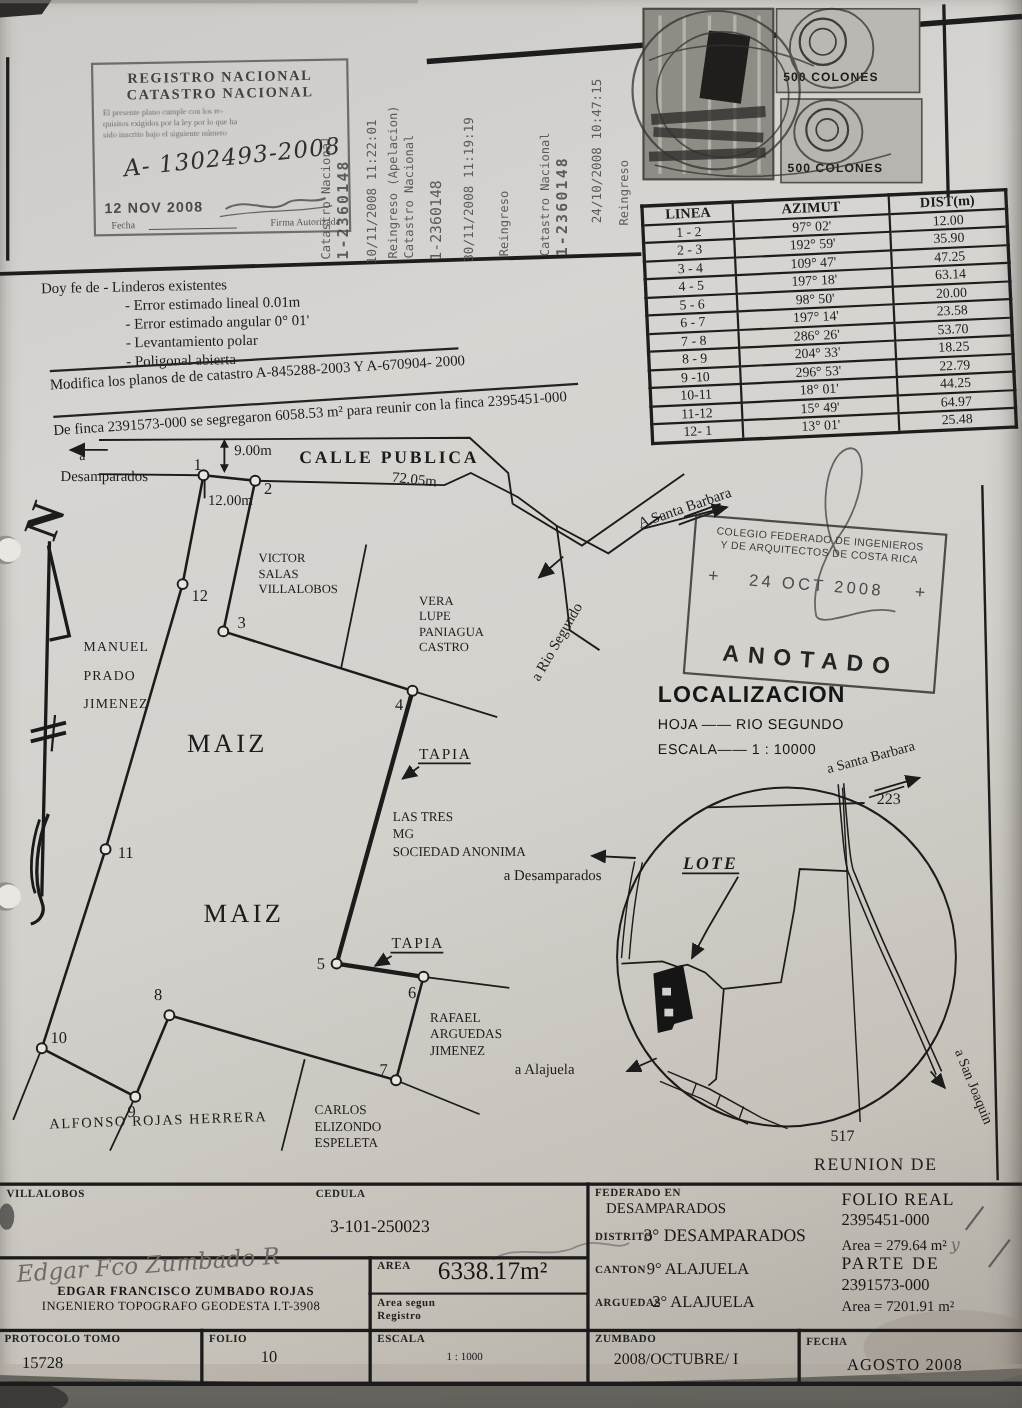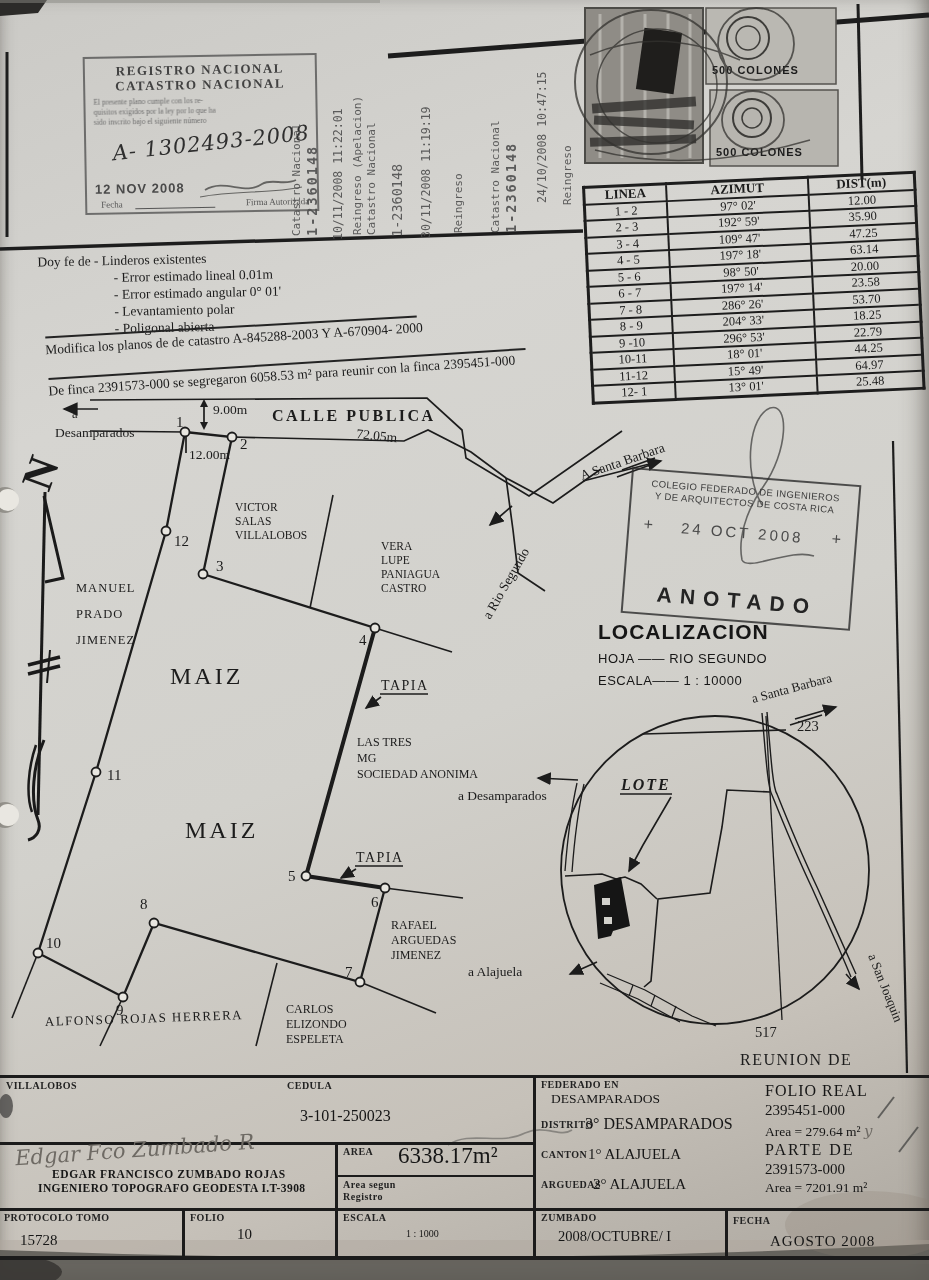--- a/index.html
+++ b/index.html
@@ -444,34 +444,34 @@
 
     <div class="lbl" style="left:6px;top:5px">VILLALOBOS</div>
     <div class="lbl" style="left:287px;top:5px">CEDULA</div>
     <div class="val" style="left:300px;top:32px;font-size:16px">3-101-250023</div>
 
     <div class="lbl" style="left:541px;top:4px">FEDERADO EN</div>
     <div class="val" style="left:551px;top:16px;font-size:13.5px">DESAMPARADOS</div>
     <div class="lbl" style="left:541px;top:44px">DISTRITO</div>
     <div class="val" style="left:585px;top:40px;font-size:16px">3° DESAMPARADOS</div>
     <div class="lbl" style="left:541px;top:74px">CANTON</div>
-    <div class="val" style="left:588px;top:71px;font-size:15px">1° ALAJUELA</div>
+    <div class="val" style="left:588px;top:71px;font-size:15px">9° ALAJUELA</div>
     <div class="lbl" style="left:541px;top:104px">ARGUEDAS</div>
     <div class="val" style="left:593px;top:101px;font-size:15px">2° ALAJUELA</div>
 
     <div class="val" style="left:765px;top:7px;font-size:16px;letter-spacing:1px">FOLIO REAL</div>
     <div class="val" style="left:765px;top:27px;font-size:15px">2395451-000</div>
     <div class="val" style="left:765px;top:47px;font-size:13.5px"><span>Area = 279.64 m²</span> <span class="scrpt" style="position:static;font-size:15px">y</span></div>
     <div class="val" style="left:765px;top:66px;font-size:16px;letter-spacing:2px">PARTE DE</div>
     <div class="val" style="left:765px;top:86px;font-size:15px">2391573-000</div>
     <div class="val" style="left:765px;top:105px;font-size:13.5px">Area = 7201.91 m²</div>
 
     <div class="scrpt" style="left:15px;top:63px;font-size:21px;transform:rotate(-4deg)">Edgar Fco Zumbado R</div>
     <div class="val" style="left:52px;top:93px;font-size:11.5px;font-weight:bold;letter-spacing:.6px">EDGAR FRANCISCO ZUMBADO ROJAS</div>
-    <div class="val" style="left:38px;top:107px;font-size:11.5px;font-weight:bold;letter-spacing:.4px">INGENIERO TOPOGRAFO GEODESTA I.T-3908</div>
+    <div class="val" style="left:38px;top:107px;font-size:11.5px;font-weight:normal;letter-spacing:.4px">INGENIERO TOPOGRAFO GEODESTA I.T-3908</div>
     <div class="lbl" style="left:343px;top:71px">AREA</div>
     <div class="val" style="left:398px;top:68px;font-size:23px">6338.17m²</div>
     <div class="lbl" style="left:343px;top:104px">Area segun</div>
     <div class="lbl" style="left:343px;top:116px">Registro</div>
 
     <div class="lbl" style="left:4px;top:137px">PROTOCOLO TOMO</div>
     <div class="val" style="left:20px;top:157px;font-size:15px">15728</div>
     <div class="lbl" style="left:190px;top:137px">FOLIO</div>
     <div class="val" style="left:237px;top:151px;font-size:15px">10</div>
     <div class="lbl" style="left:343px;top:137px">ESCALA</div>

